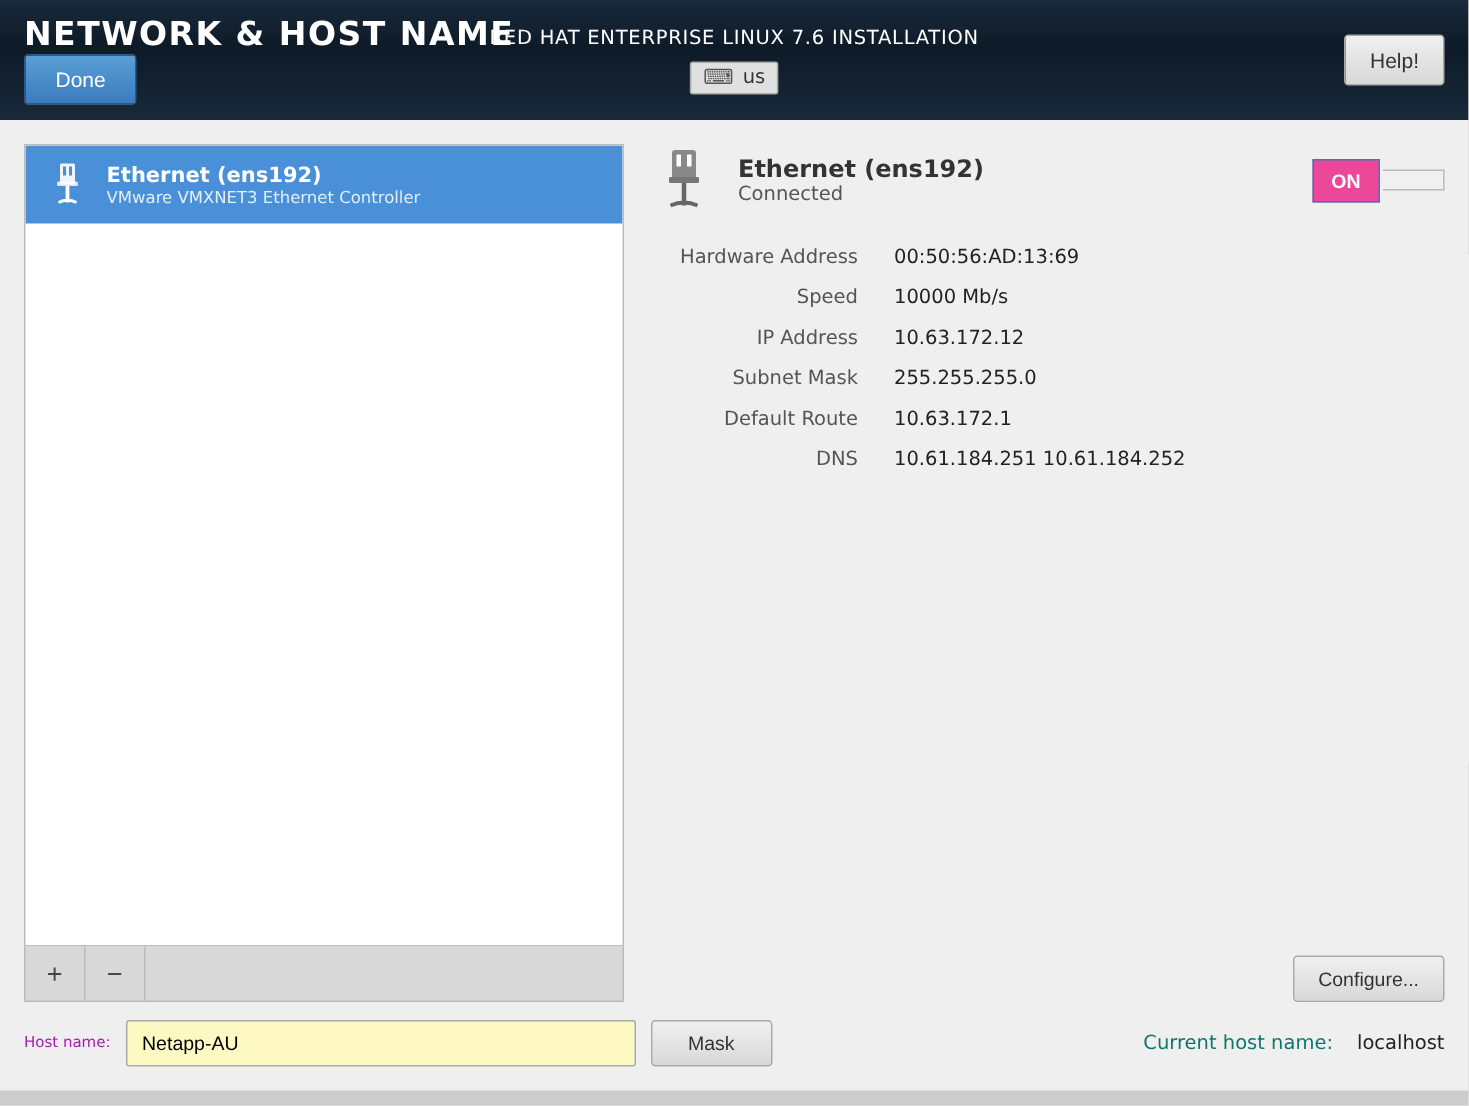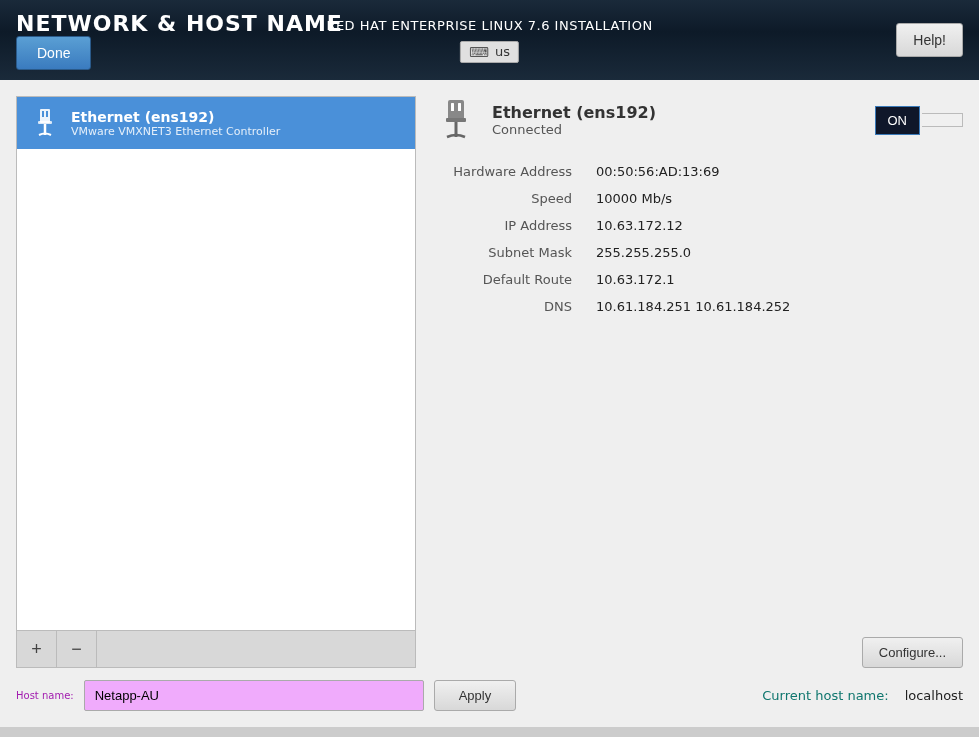--- a/index.html
+++ b/index.html
@@ -200,26 +200,26 @@
       font-size: 13px;
       color: #555;
     }
 
     .toggle-container {
       display: flex;
       align-items: center;
       gap: 2px;
     }
     .toggle-on {
-      background: #0f172a;
+      background: #ec4899;
       color: white;
       border: 1px solid #3a7ab9;
       padding: 6px 12px;
       font-size: 13px;
-      font-weight: normal;
+      font-weight: bold;
       cursor: pointer;
     }
     .toggle-off {
       background: #f0f0f0;
       color: #888;
       border: 1px solid #bbb;
       border-left: none;
       padding: 6px 20px;
       font-size: 13px;
       cursor: pointer;
@@ -270,21 +270,21 @@
       font-size: 10px;
       white-space: nowrap;
     }
     .host-name-input {
       flex: 1;
       max-width: 340px;
       padding: 7px 10px;
       border: 1px solid #aaa;
       border-radius: 2px;
       font-size: 13px;
-      background: #f0abfc;
+      background: #fef9c3;
       outline: none;
     }
     .apply-button {
       background: linear-gradient(180deg, #f0f0f0 0%, #d8d8d8 100%);
       border: 1px solid #aaa;
       border-radius: 3px;
       padding: 7px 24px;
       font-size: 13px;
       cursor: pointer;
       color: #333;
@@ -400,17 +400,17 @@
       </div>
 
       <button class="configure-btn">Configure...</button>
 
     </div>
   </div>
 
   <div class="bottom-bar">
     <label class="host-name-label">Host name:</label>
     <input class="host-name-input" type="text" value="Netapp-AU" style="">
-    <button class="apply-button">Apply</button>
+    <button class="apply-button">Mask</button>
     <span class="current-host-label">Current host name:</span>
     <span class="current-host-value">localhost</span>
   </div>
 </div>
 
 </body></html>

